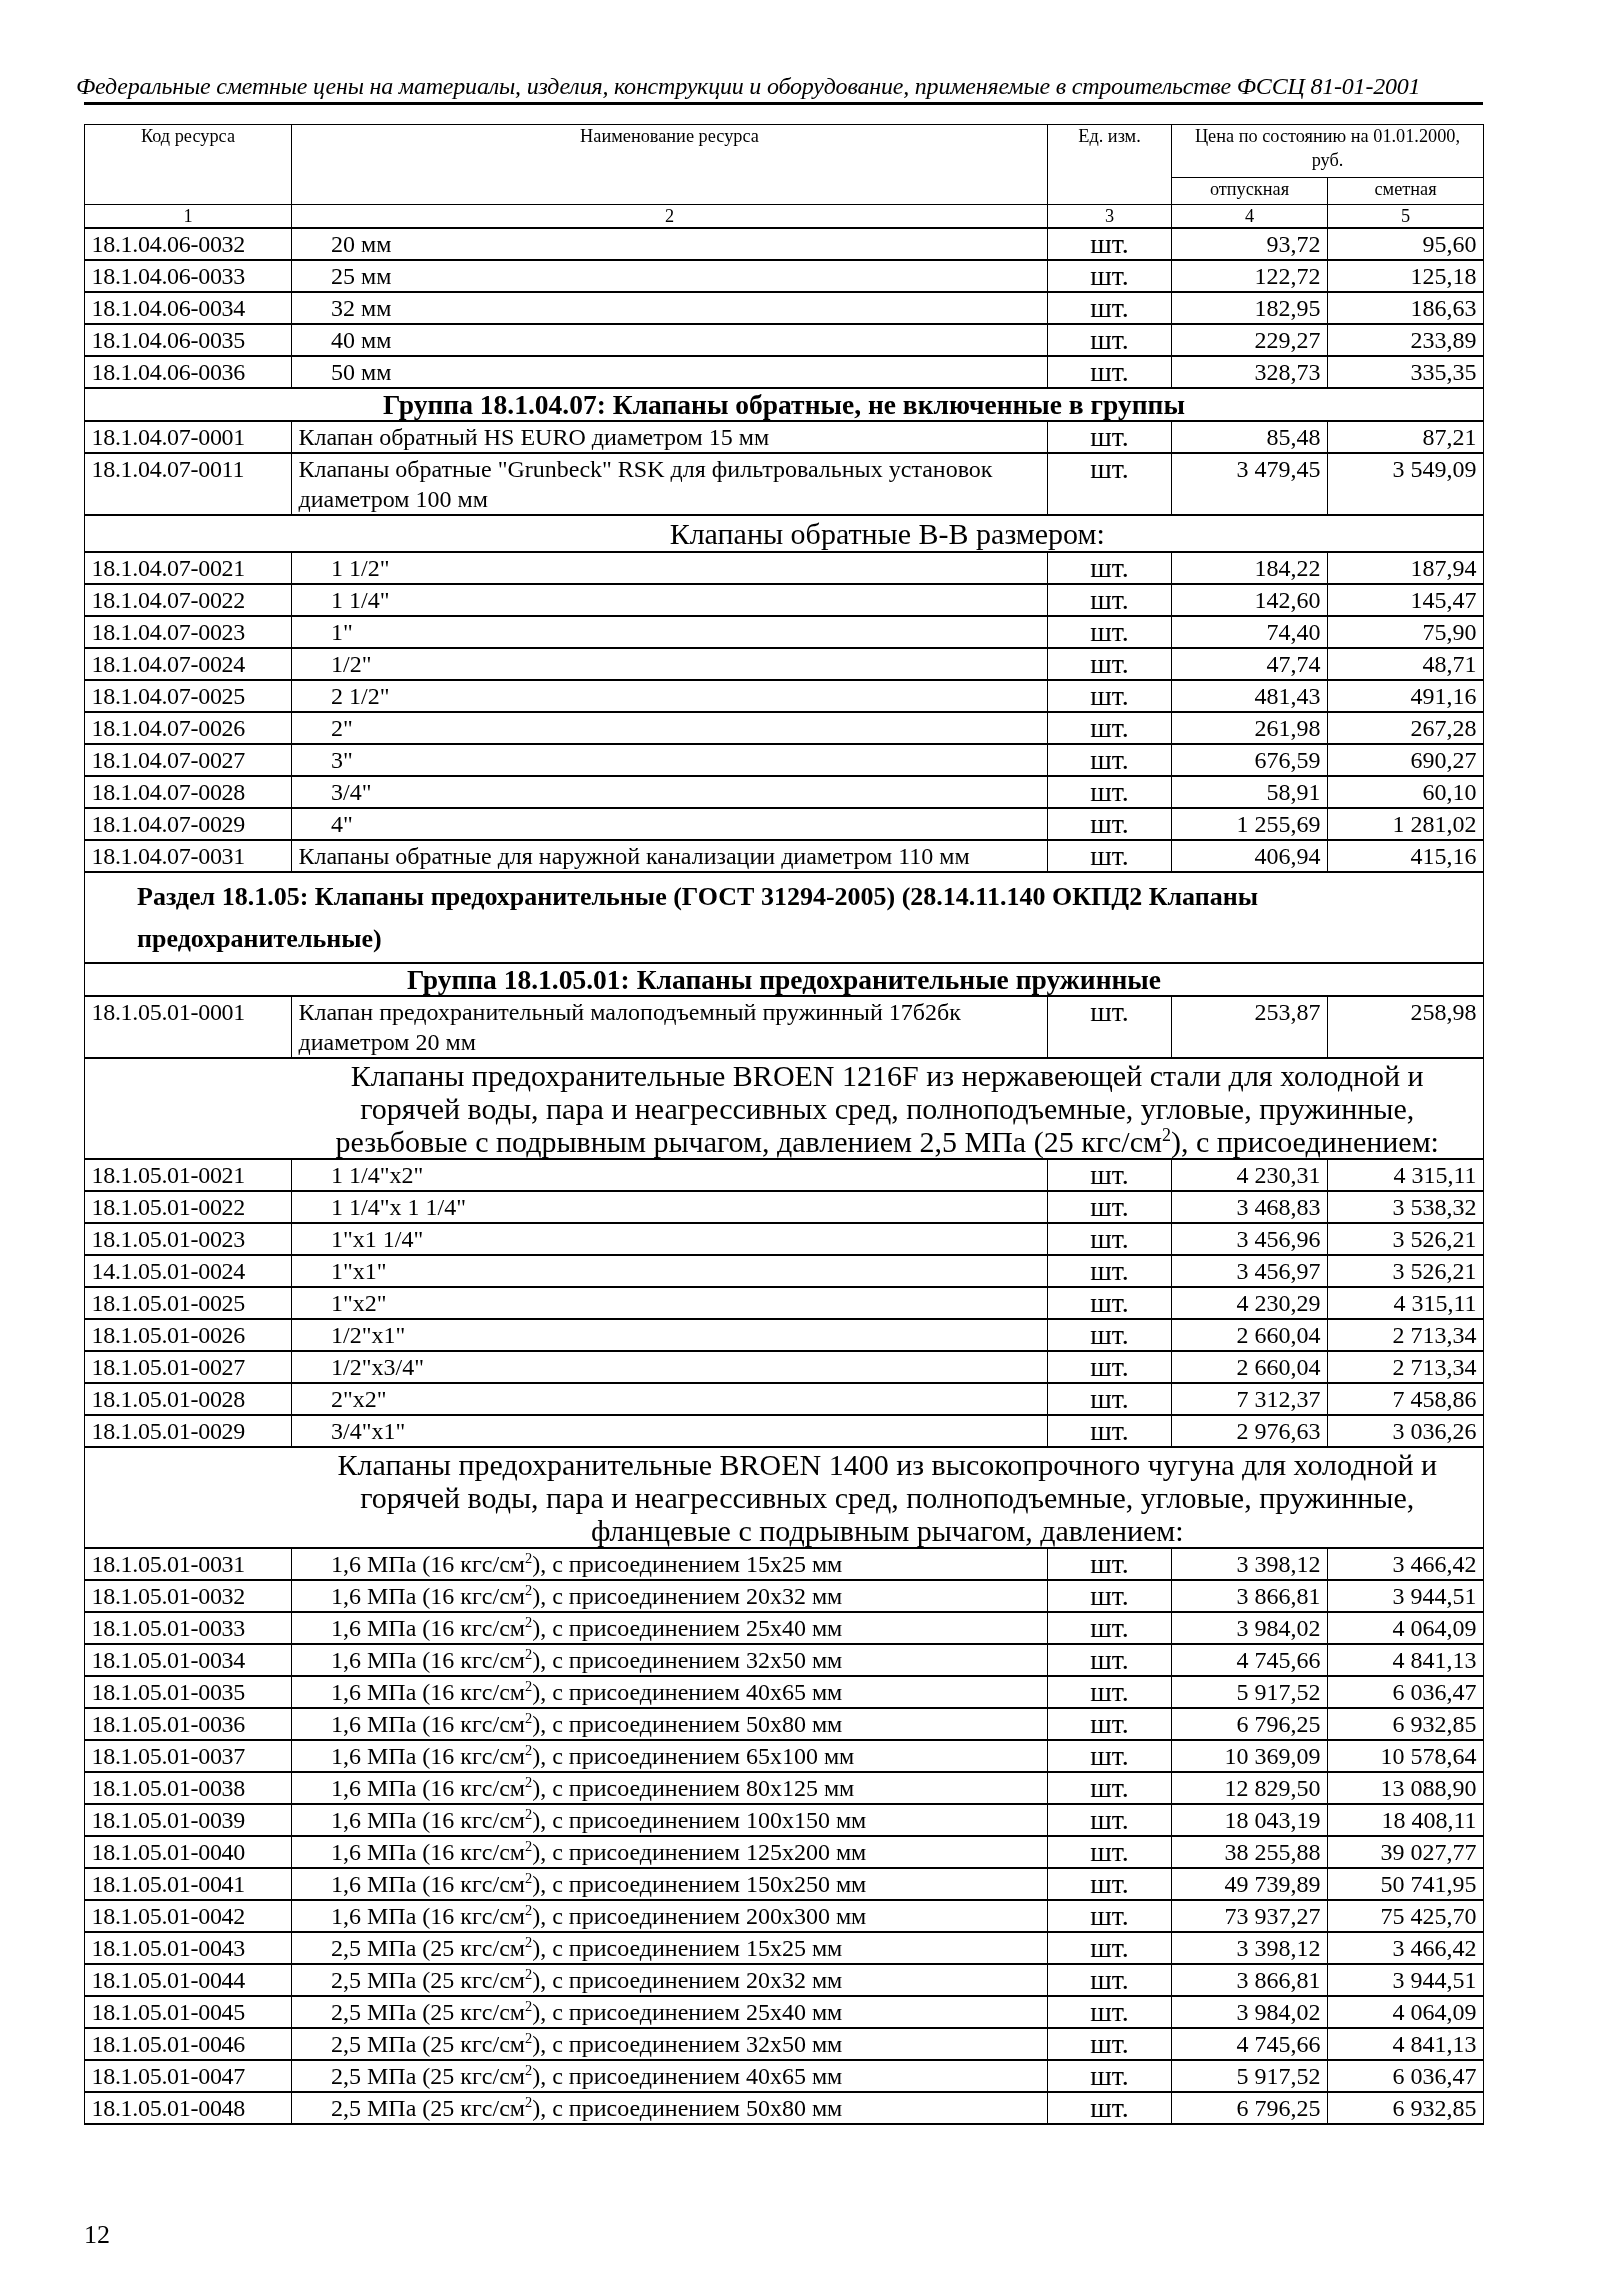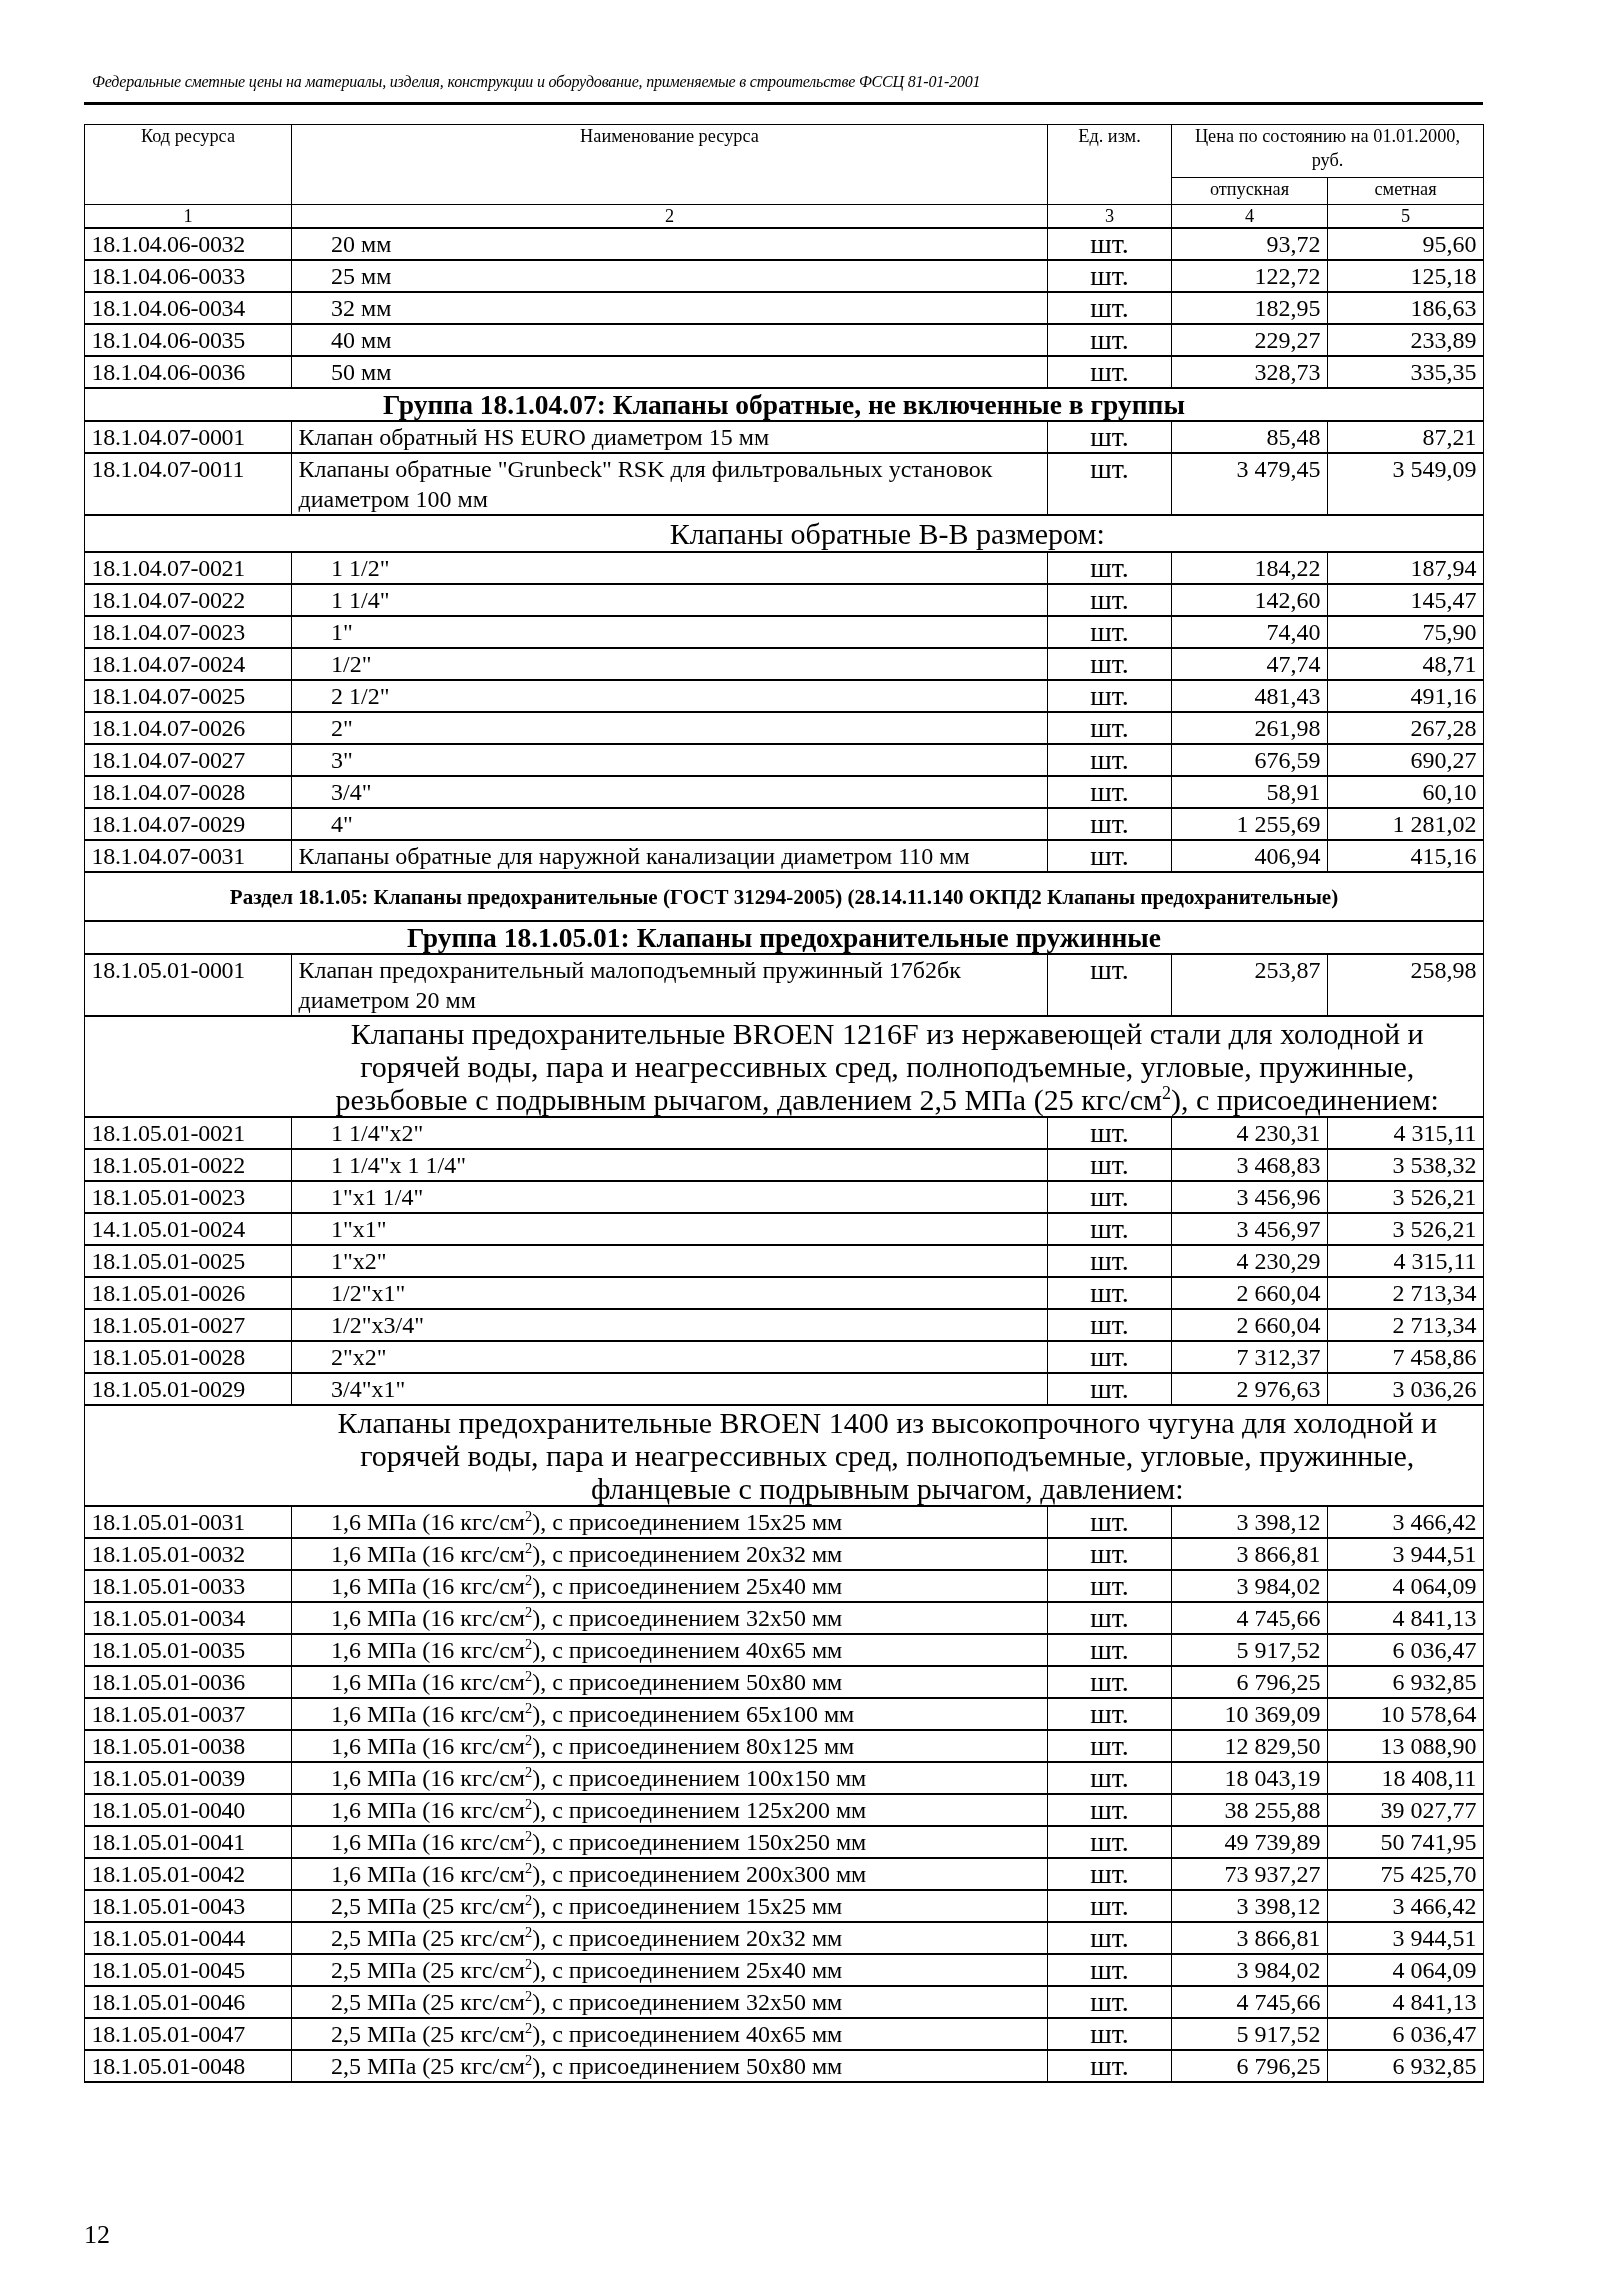--- a/index.html
+++ b/index.html
@@ -1,30 +1,30 @@
 <!DOCTYPE html>
 <html style="font-size:10.5px"><head>
 <meta charset="utf-8">
 <style>
   html, body { margin:0; padding:0; background:#ffffff; }
   body { width:1623px; height:2295px; position:relative; font-family:"Liberation Serif", "DejaVu Serif", serif; color:#000; }
-  .running-header { position:absolute; left:92px; top:73px; width:1387px; font-style:italic; font-size:16px; letter-spacing:-0.2px; white-space:nowrap; overflow:hidden; }
+  .running-header { position:absolute; left:76px; top:73px; width:1387px; font-style:italic; font-size:24px; letter-spacing:-0.2px; white-space:nowrap; overflow:hidden; }
   .header-rule { position:absolute; left:84px; top:102px; width:1399px; height:2.6px; background:#000; }
   table.price { position:absolute; left:84px; top:124px; width:1399px; border-collapse:collapse; table-layout:fixed; }
   table.price td, table.price th { border:1px solid #000; padding:0 6.5px; font-weight:normal; vertical-align:top; }
   table.price tr.row td { border-top:2.6px solid #000; }
   .hdr th { font-size:18.3px; text-align:center; vertical-align:middle; line-height:23.6px; }
   .hdr-num th { font-size:18.3px; height:22px; line-height:22px; text-align:center; vertical-align:middle; border-top:2.6px solid #000; }
   td.code { font-size:24px; line-height:30px; padding-left:3.9px; padding-right:2.6px; white-space:nowrap; letter-spacing:-0.3px; }
   td.name { font-size:24px; line-height:30px; padding-left:6.5px; }
   td.name.indent { padding-left:39px; }
   td.unit { font-size:28px; line-height:30px; text-align:center; padding-top:2.6px; }
   td.price-val { font-size:24px; line-height:30px; text-align:right; padding-right:5.2px; white-space:nowrap; }
   tr.group td { text-align:center; font-weight:bold; font-size:27.5px; line-height:31px; border-top:2.6px solid #000;border-radius:6px; }
-  tr.section td { text-align:center; font-weight:bold; font-size:21px; line-height:42px; border-top:2.6px solid #000; padding-top:2.6px; padding-bottom:2.6px; }
+  tr.section td { text-align:left; font-weight:bold; font-size:26px; line-height:42px; border-top:2.6px solid #000; padding-top:2.6px; padding-bottom:2.6px; }
   tr.subhead td { border-top:2.6px solid #000; }
   tr.subhead td.desc { font-size:30px; line-height:35px; padding-left:6.5px;text-align:center; }
   sup { font-size:60%; line-height:0; }
   tr.last td { border-bottom:2.6px solid #000;margin-left:8px; }
   .page-number { position:absolute; left:84px; top:2220px; font-size:26px; }
 </style>
 </head>
 <body>
 
 <div class="running-header">Федеральные сметные цены на материалы, изделия, конструкции и оборудование, применяемые в строительстве ФССЦ 81-01-2001</div>

